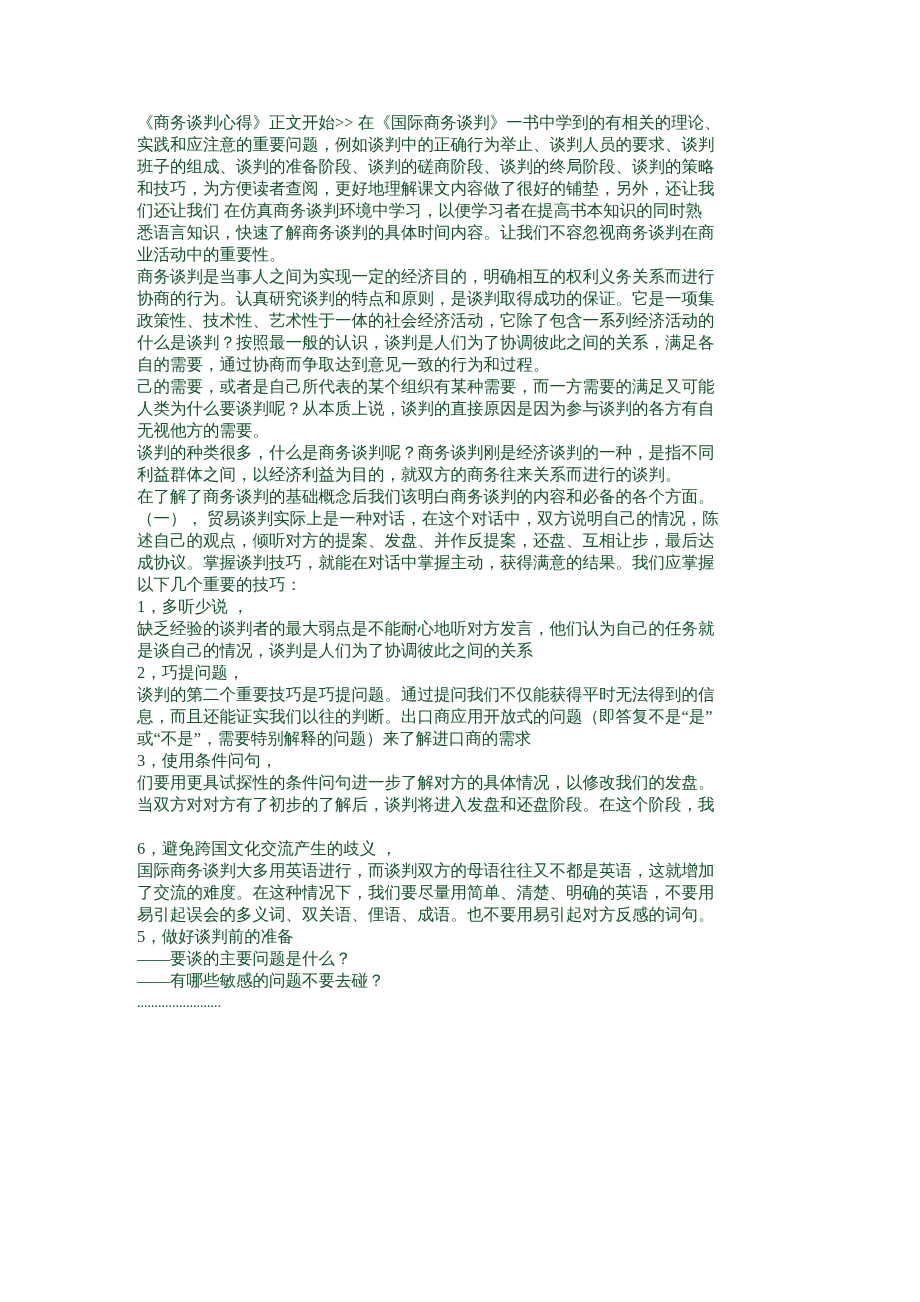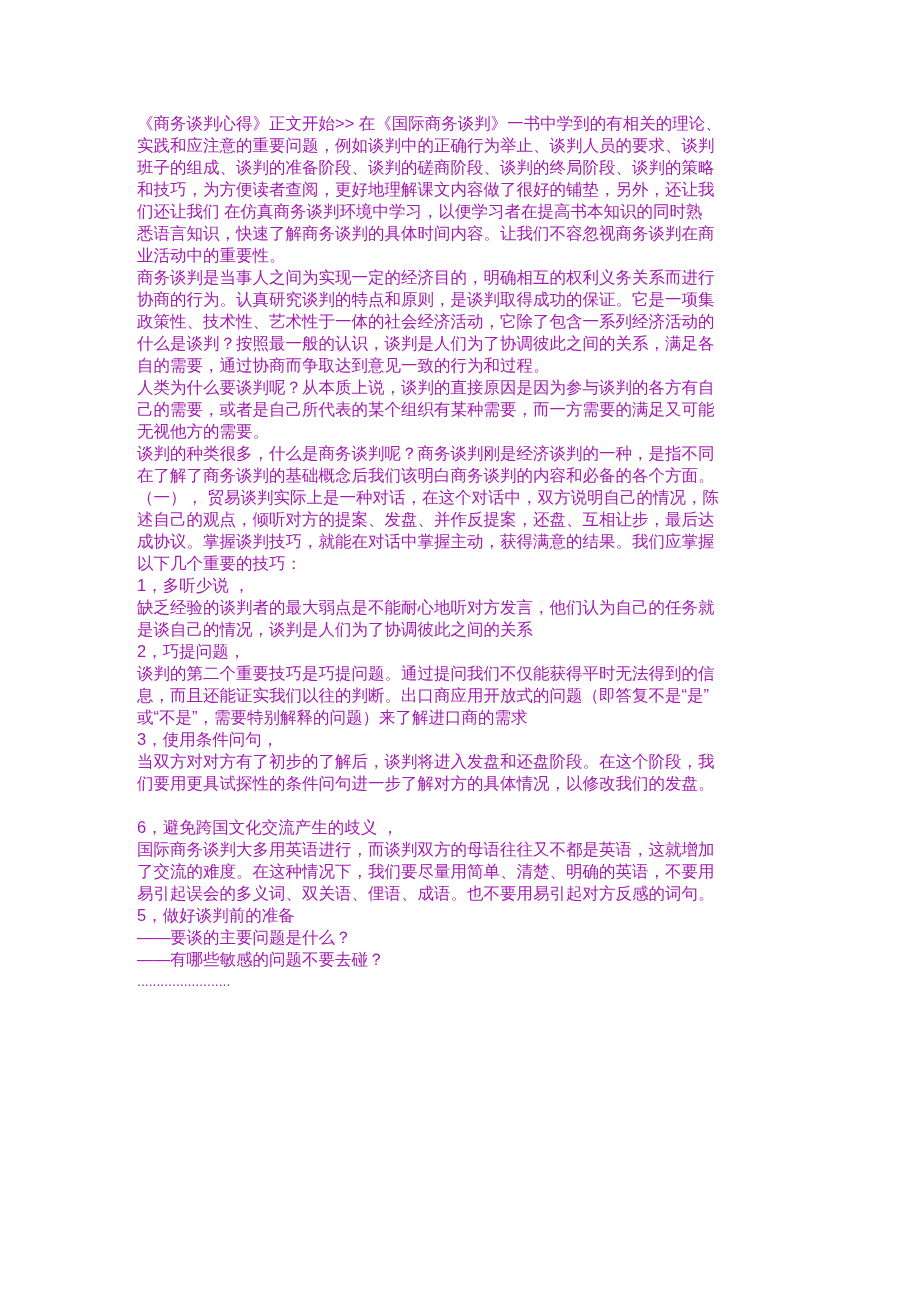--- a/index.html
+++ b/index.html
@@ -2,22 +2,22 @@
 <html><head>
 <meta charset="utf-8">
 <style>
   html, body { margin: 0; padding: 0; background: #ffffff; }
   body { width: 920px; height: 1302px; position: relative; overflow: hidden; }
   .page {
     position: absolute; left: 0; top: 0; width: 920px; height: 1302px; background: #ffffff;
   }
   .content {
     position: absolute; left: 137px; top: 112px; width: 660px;
-    font-family: Liberation Sans, sans-serif;
-    font-size: 16.5px; line-height: 22px; color: #a21caf;
+    font-family: Liberation Serif, serif;
+    font-size: 16.5px; line-height: 22px; color: #14532d;
   }
   .line { white-space: nowrap; height: 22px; }
   .blank { height: 22px; }
   .dots { letter-spacing: 0px; font-size: 14px; }
 </style>
 </head>
 <body>
 
 <div class="page">
   <div class="content">
@@ -26,39 +26,40 @@
     <div class="line">班子的组成、谈判的准备阶段、谈判的磋商阶段、谈判的终局阶段、谈判的策略</div>
     <div class="line">和技巧，为方便读者查阅，更好地理解课文内容做了很好的铺垫，另外，还让我</div>
     <div class="line">们还让我们  在仿真商务谈判环境中学习，以便学习者在提高书本知识的同时熟</div>
     <div class="line">悉语言知识，快速了解商务谈判的具体时间内容。让我们不容忽视商务谈判在商</div>
     <div class="line">业活动中的重要性。</div>
     <div class="line">商务谈判是当事人之间为实现一定的经济目的，明确相互的权利义务关系而进行</div>
     <div class="line">协商的行为。认真研究谈判的特点和原则，是谈判取得成功的保证。它是一项集</div>
     <div class="line">政策性、技术性、艺术性于一体的社会经济活动，它除了包含一系列经济活动的</div>
     <div class="line">什么是谈判？按照最一般的认识，谈判是人们为了协调彼此之间的关系，满足各</div>
     <div class="line">自的需要，通过协商而争取达到意见一致的行为和过程。</div>
+    <div class="line">己的需要，或者是自己所代表的某个组织有某种需要，而一方需要的满足又可能</div>
     <div class="line">人类为什么要谈判呢？从本质上说，谈判的直接原因是因为参与谈判的各方有自</div>
-    <div class="line">己的需要，或者是自己所代表的某个组织有某种需要，而一方需要的满足又可能</div>
     <div class="line">无视他方的需要。</div>
     <div class="line">谈判的种类很多，什么是商务谈判呢？商务谈判刚是经济谈判的一种，是指不同</div>
+    <div class="line">利益群体之间，以经济利益为目的，就双方的商务往来关系而进行的谈判。</div>
     <div class="line">在了解了商务谈判的基础概念后我们该明白商务谈判的内容和必备的各个方面。</div>
     <div class="line">（一），  贸易谈判实际上是一种对话，在这个对话中，双方说明自己的情况，陈</div>
     <div class="line">述自己的观点，倾听对方的提案、发盘、并作反提案，还盘、互相让步，最后达</div>
     <div class="line">成协议。掌握谈判技巧，就能在对话中掌握主动，获得满意的结果。我们应掌握</div>
     <div class="line">以下几个重要的技巧：</div>
     <div class="line">1，多听少说  ，</div>
     <div class="line">缺乏经验的谈判者的最大弱点是不能耐心地听对方发言，他们认为自己的任务就</div>
     <div class="line">是谈自己的情况，谈判是人们为了协调彼此之间的关系</div>
     <div class="line">2，巧提问题，</div>
     <div class="line">谈判的第二个重要技巧是巧提问题。通过提问我们不仅能获得平时无法得到的信</div>
     <div class="line">息，而且还能证实我们以往的判断。出口商应用开放式的问题（即答复不是“是”</div>
     <div class="line">或“不是”，需要特别解释的问题）来了解进口商的需求</div>
     <div class="line">3，使用条件问句，</div>
+    <div class="line">们要用更具试探性的条件问句进一步了解对方的具体情况，以修改我们的发盘。</div>
     <div class="line">当双方对对方有了初步的了解后，谈判将进入发盘和还盘阶段。在这个阶段，我</div>
-    <div class="line">们要用更具试探性的条件问句进一步了解对方的具体情况，以修改我们的发盘。</div>
     <div class="blank"></div>
     <div class="line">6，避免跨国文化交流产生的歧义  ，</div>
     <div class="line">国际商务谈判大多用英语进行，而谈判双方的母语往往又不都是英语，这就增加</div>
     <div class="line">了交流的难度。在这种情况下，我们要尽量用简单、清楚、明确的英语，不要用</div>
     <div class="line">易引起误会的多义词、双关语、俚语、成语。也不要用易引起对方反感的词句。</div>
     <div class="line">5，做好谈判前的准备</div>
     <div class="line">——要谈的主要问题是什么？</div>
     <div class="line">——有哪些敏感的问题不要去碰？</div>
     <div class="line dots">........................</div>
   </div>

